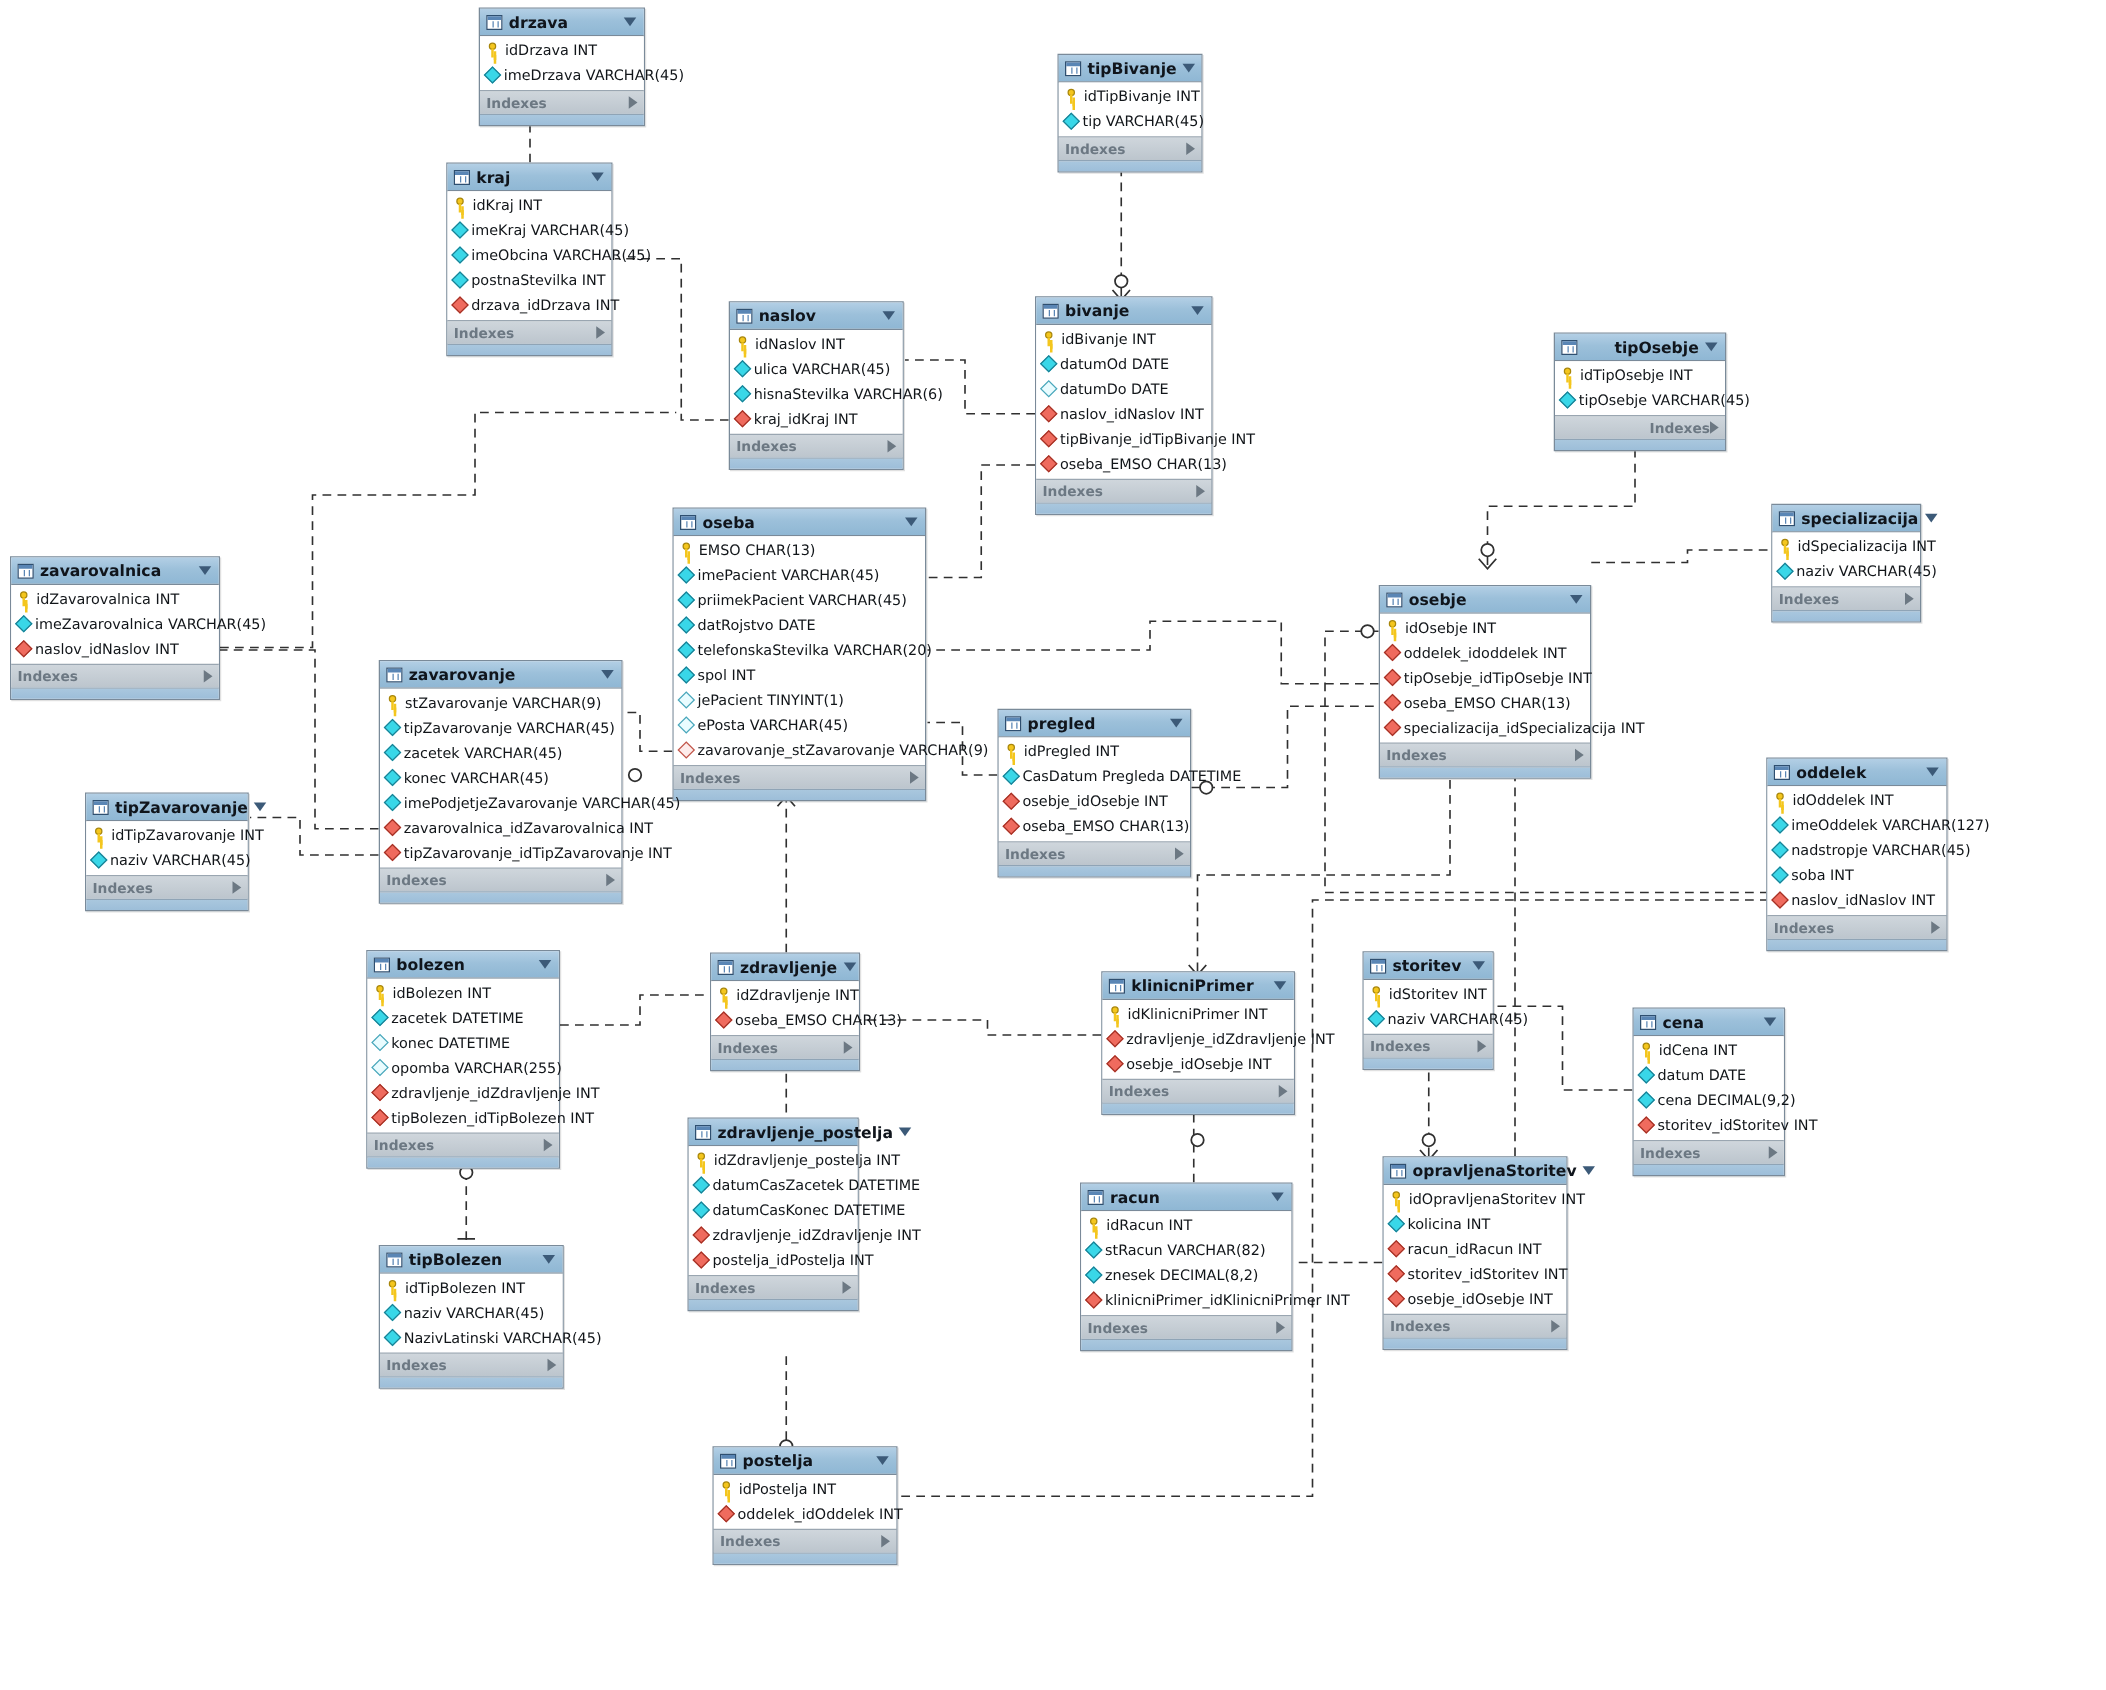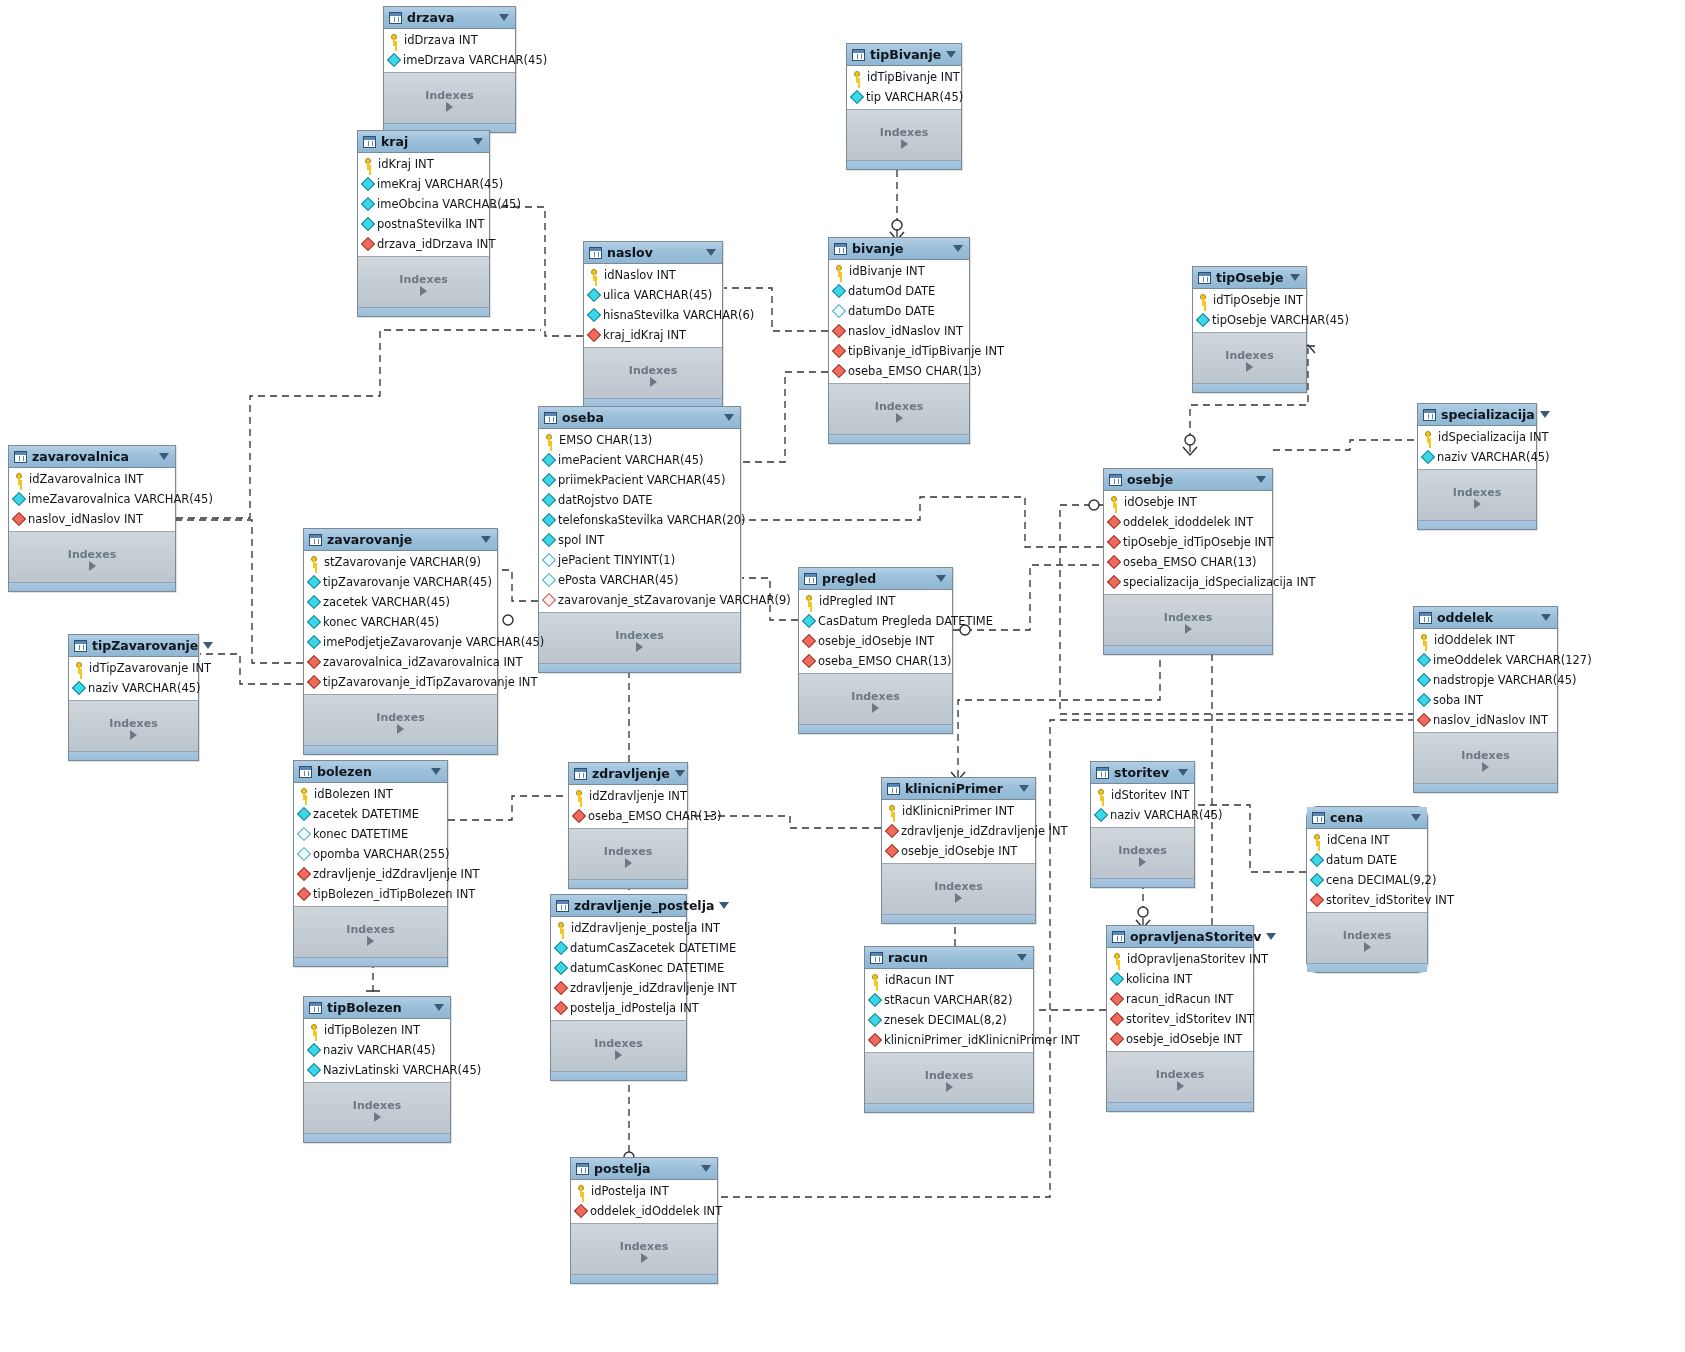--- a/index.html
+++ b/index.html
@@ -104,24 +104,23 @@
   }
   .ic-dia.cyan  { background: #39d7e8; border: 1px solid #1b7f93; }
   .ic-dia.cyan-o{ background: #e9fcff; border: 1px solid #4aa7bb; }
   .ic-dia.red   { background: #ef6b5e; border: 1px solid #a33125; }
   .ic-dia.red-o { background: #fdeceb; border: 1px solid #c1564a; }
   .idx {
     display: flex; align-items: center;
     height: 18px;
     background: linear-gradient(to bottom,#cfd6dc 0%, #bcc5cd 100%);
     border-top: 1px solid #9aa6b1;
-    padding: 16px 5px;
+    padding: 0 5px;
     font-size: 11px; font-weight: bold;
     color: #6c7883;
-    flex-direction: column;
   }
   .idx .lbl { flex: 1; }
   .idx .arr {
     width: 0; height: 0;
     border-top: 5px solid transparent;
     border-bottom: 5px solid transparent;
     border-left: 7px solid #6c7883;
   }
   .foot {
     height: 8px;
@@ -362,21 +361,21 @@
           <span class="ic-dia red"></span>
           <span>oseba_EMSO CHAR(13)</span>
         </div>
       </div>
       <div class="idx">
         <span class="lbl">Indexes</span>
         <span class="arr"></span>
       </div>
       <div class="foot"></div>
     </div>
-    <div class="tbl" style="left: 1192px; top: 266px; width: 115px;">
+    <div class="tbl" style="left: 1243px; top: 266px; width: 138px; text-align: right;">
       <div class="tbl-title">
         <span class="ic-table"></span>
         <span class="tname">tipOsebje</span>
         <span class="ic-caret"></span>
       </div>
       <div class="cols">
         <div class="col">
           <span class="ic-key"></span>
           <span>idTipOsebje INT</span>
         </div>
@@ -752,21 +751,21 @@
           <span class="ic-dia cyan"></span>
           <span>naziv VARCHAR(45)</span>
         </div>
       </div>
       <div class="idx">
         <span class="lbl">Indexes</span>
         <span class="arr"></span>
       </div>
       <div class="foot"></div>
     </div>
-    <div class="tbl" style="left: 1306px; top: 806px; width: 122px; border-radius: 11px;">
+    <div class="tbl" style="left: 1306px; top: 806px; width: 122px;">
       <div class="tbl-title">
         <span class="ic-table"></span>
         <span class="tname">cena</span>
         <span class="ic-caret"></span>
       </div>
       <div class="cols">
         <div class="col">
           <span class="ic-key"></span>
           <span>idCena INT</span>
         </div>

